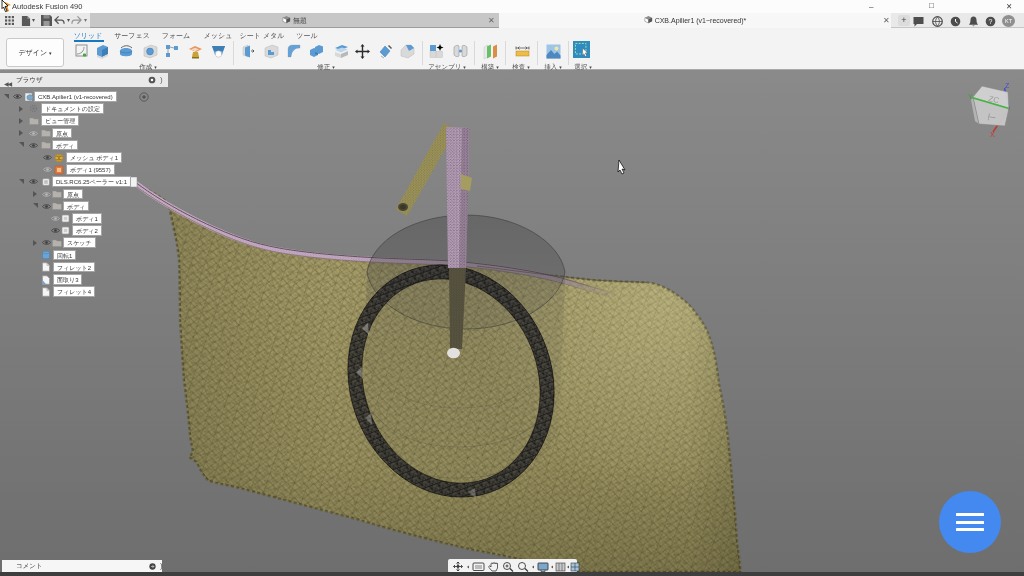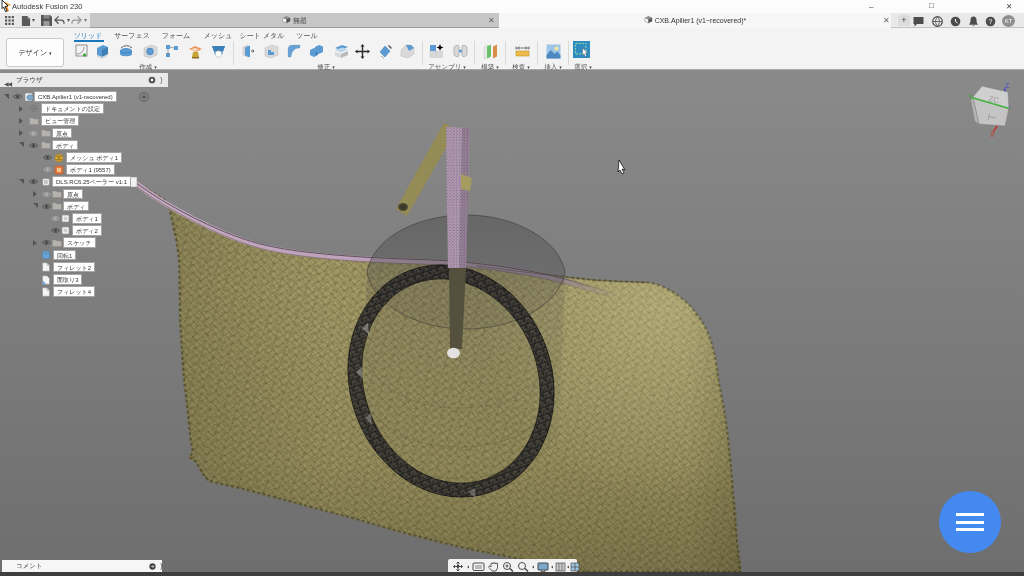--- a/index.html
+++ b/index.html
@@ -220,21 +220,21 @@
 </g>
 <rect x="120" y="177" width="17" height="10" fill="#f2f2f2" stroke="#888" stroke-width="0.5"></rect>
 
 <polygon points="619,160 625,170 622,169 624,173 622,174 620,170 618,172" fill="#fff" stroke="#000" stroke-width="0.7"></polygon>
 </svg></div>
 <div id="titlebar">
 <svg style="position:absolute;left:1px;top:0" width="12" height="13" viewBox="0 0 12 13">
       <path d="M4 2 L10 5 L6 6 L8 11 L6 12 L4 7 L2 9 Z" fill="#e78b20"></path>
       <path d="M1 0 L7 6 L4 6.5 L6 11 L4.5 11.7 L2.6 7 L1 8.6 Z" fill="#fff" stroke="#000" stroke-width="0.8"></path>
     </svg>
-<span class="t" style="font-size:7.5px;">Autodesk Fusion 230</span>
+<span class="t" style="font-size:7.5px;">Autodesk Fusion 490</span>
 <span class="wbtn" style="left:869px;">–</span>
 <span class="wbtn" style="left:929px;top:1px;">□</span>
 <span class="wbtn" style="left:1006px;top:1.5px;font-size:7.5px;">✕</span>
 </div>
 <div id="tabbar">
 <svg class="ricon" style="left:5px;top:3px;width:9px;height:9px" viewBox="0 0 9 9">
       <g fill="#5a5a5a">
         <rect x="0" y="0" width="2.2" height="2.2"></rect>
         <rect x="3.4" y="0" width="2.2" height="2.2"></rect>
         <rect x="6.8" y="0" width="2.2" height="2.2"></rect>

